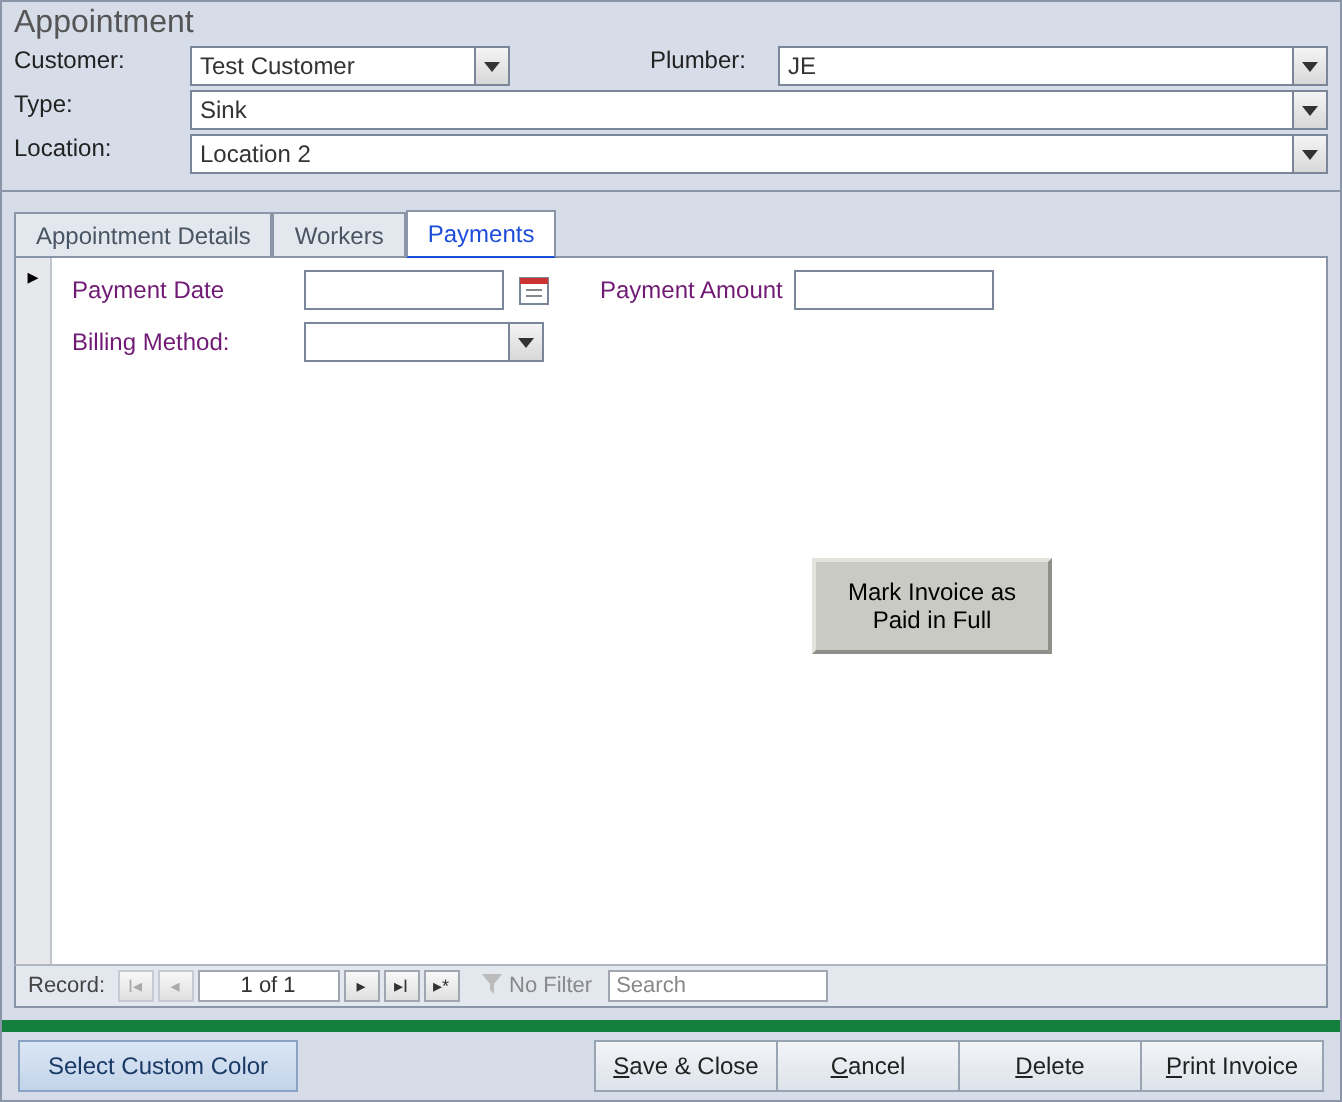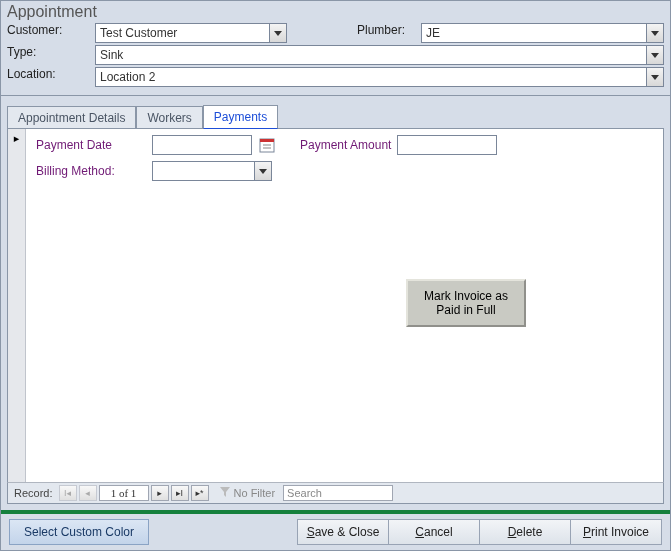--- a/index.html
+++ b/index.html
@@ -56,21 +56,21 @@
 }
 .combo-btn {
   width: 17px;
   background: linear-gradient(#f4f4f4,#d8d8d8);
   border-left: 1px solid #7a8699;
   display: flex;
   align-items: center;
   justify-content: center;
 }
 .combo-btn svg { display: block; }
-.customer-combo { width: 192px; }
+.customer-combo { width: 160px; }
 .plumber-combo { flex: 1; margin-left: 8px; }
 .type-combo { flex: 1; }
 .location-combo { flex: 1; }
 .plumber-label { width: 90px; text-align: right; margin-left: 20px; }
 .tabs-area {
   margin: 8px 6px 0 6px;
 }
 .tab-row { display: flex; align-items: flex-end; }
 .tab {
   background: #e3e8ef;
@@ -170,27 +170,26 @@
   border: 1px solid #a0a6b2;
   display: flex;
   align-items: center;
   justify-content: center;
   color: #333;
   font-size: 9px;
   cursor: pointer;
 }
 .nav-btn.disabled { color: #aaa; border-color:#c6cad2;}
 .nav-pos {
-  width: 50px;
+  width: 71px;
   height: 16px;
   background: #fff;
   border: 1px solid #a0a6b2;
   text-align: center;
   line-height: 14px;
-  font-family: Liberation Serif, serif;
 }
 .filter-box {
   margin-left: 8px;
   display: flex;
   align-items: center;
   color: #888;
   gap: 3px;
 }
 .search-box {
   margin-left: 6px;
@@ -200,21 +199,21 @@
   border: 1px solid #a0a6b2;
   padding: 0 3px;
   color: #888;
   line-height: 14px;
 }
 .bottom-bar {
   position: absolute;
   left: 0; right: 0; bottom: 0;
   height: 40px;
   background: #d6dde8;
-  border-top: 4px solid #15803d;
+  border-top: 6px solid #15803d;
   display: flex;
   align-items: center;
   padding: 6px 8px;
   gap: 0;
 }
 .custom-color-btn {
   height: 26px;
   background: linear-gradient(#dbe6f4,#c3d4ea);
   border: 1px solid #8aa3c4;
   padding: 0 14px;

